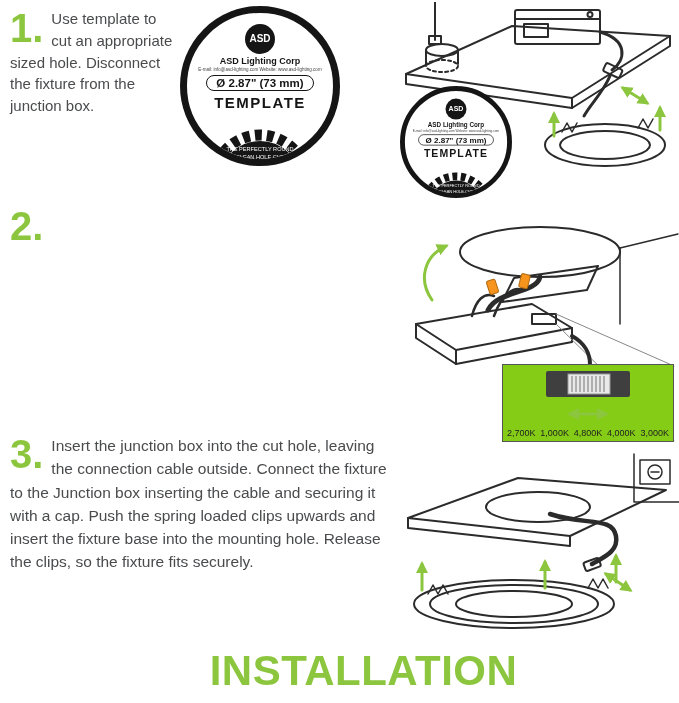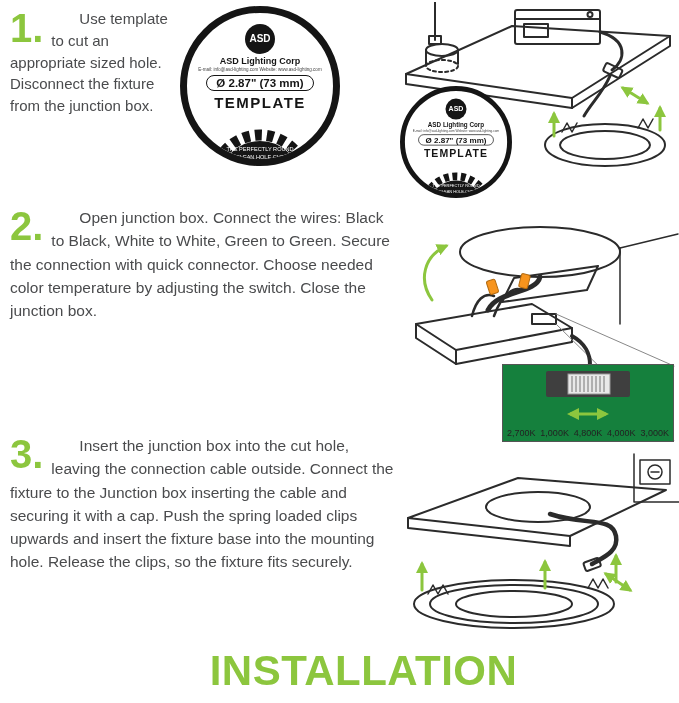--- a/index.html
+++ b/index.html
@@ -12,21 +12,21 @@
   body{
     width:679px;height:703px;position:relative;background:#fff;
     font-family:"Liberation Sans",sans-serif;color:var(--text);
     overflow:hidden;
   }
   .step{position:absolute;}
   .step-num{
     float:left;font-size:40px;font-weight:bold;color:var(--green);
     line-height:.92;margin:2px 8px 0 0;
   }
-  .step-text{font-size:15px;line-height:1.45;margin-left:28px;}
+  .step-text{font-size:15px;line-height:1.45;}
   #step1{left:10px;top:8px;width:164px;}
   #step2{left:10px;top:206px;width:388px;}
   #step3{left:10px;top:434px;width:388px;}
   #step2 .step-text,#step3 .step-text{font-size:15.5px;line-height:1.5;text-align:justify;}
 
   
   .badge{
     width:160px;height:160px;border:7px solid #151515;border-radius:50%;
     background:#fff;position:relative;text-align:center;overflow:hidden;
   }
@@ -49,21 +49,21 @@
 
   
   .illus{position:absolute;width:277px;}
   #illus1{left:402px;top:2px;height:198px;}
   #illus2{left:402px;top:204px;height:244px;}
   #illus3{left:402px;top:452px;height:202px;}
 
   
   .inset{
     position:absolute;left:100px;top:160px;width:172px;height:78px;
-    background:#15803d;border:1.5px solid #555;z-index:6;
+    background:#84cc16;border:1.5px solid #555;z-index:6;
     display:flex;flex-direction:column;align-items:center;justify-content:space-between;
     padding:5px 4px 3px;
   }
   .cct-labels{display:flex;justify-content:space-between;width:100%;font-size:9px;color:#222;}
 
   #page-title{
     position:absolute;left:0;right:0;bottom:8px;text-align:center;
     font-size:42px;font-weight:bold;color:var(--green);letter-spacing:.5px;margin-left:48px;
   }
 </style>
@@ -86,21 +86,20 @@
     <svg class="badge-blade" width="128" height="46" viewBox="0 0 128 46">
       <circle cx="64" cy="64" r="47" fill="none" stroke="#151515" stroke-width="11" stroke-dasharray="7 5"></circle>
       <circle cx="64" cy="64" r="41" fill="#151515"></circle>
       <text x="64" y="33" font-size="5.6" fill="#fff" text-anchor="middle">THE PERFECTLY ROUND</text>
       <text x="64" y="41" font-size="5.6" fill="#fff" text-anchor="middle">CLEAN HOLE CUT</text>
     </svg>
   </div>
 
   <div class="step" id="step2">
     <span class="step-num">2.</span>
-    <span class="step-text">Open junction box. Connect the wires: Black to Black, White to White, Green to Green. Secure the connection with quick connector. Choose needed color temperature by adjusting the switch. Close the junction box.</span>
   </div>
 
   <div class="step" id="step3">
     <span class="step-num">3.</span>
     <span class="step-text">Insert the junction box into the cut hole, leaving the connection cable outside. Connect the fixture to the Junction box inserting the cable and securing it with a cap. Push the spring loaded clips upwards and insert the fixture base into the mounting hole. Release the clips, so the fixture fits securely.</span>
   </div>
 
   <div class="illus" id="illus1">
     <svg width="277" height="198" viewBox="0 0 277 198">
       <defs>

